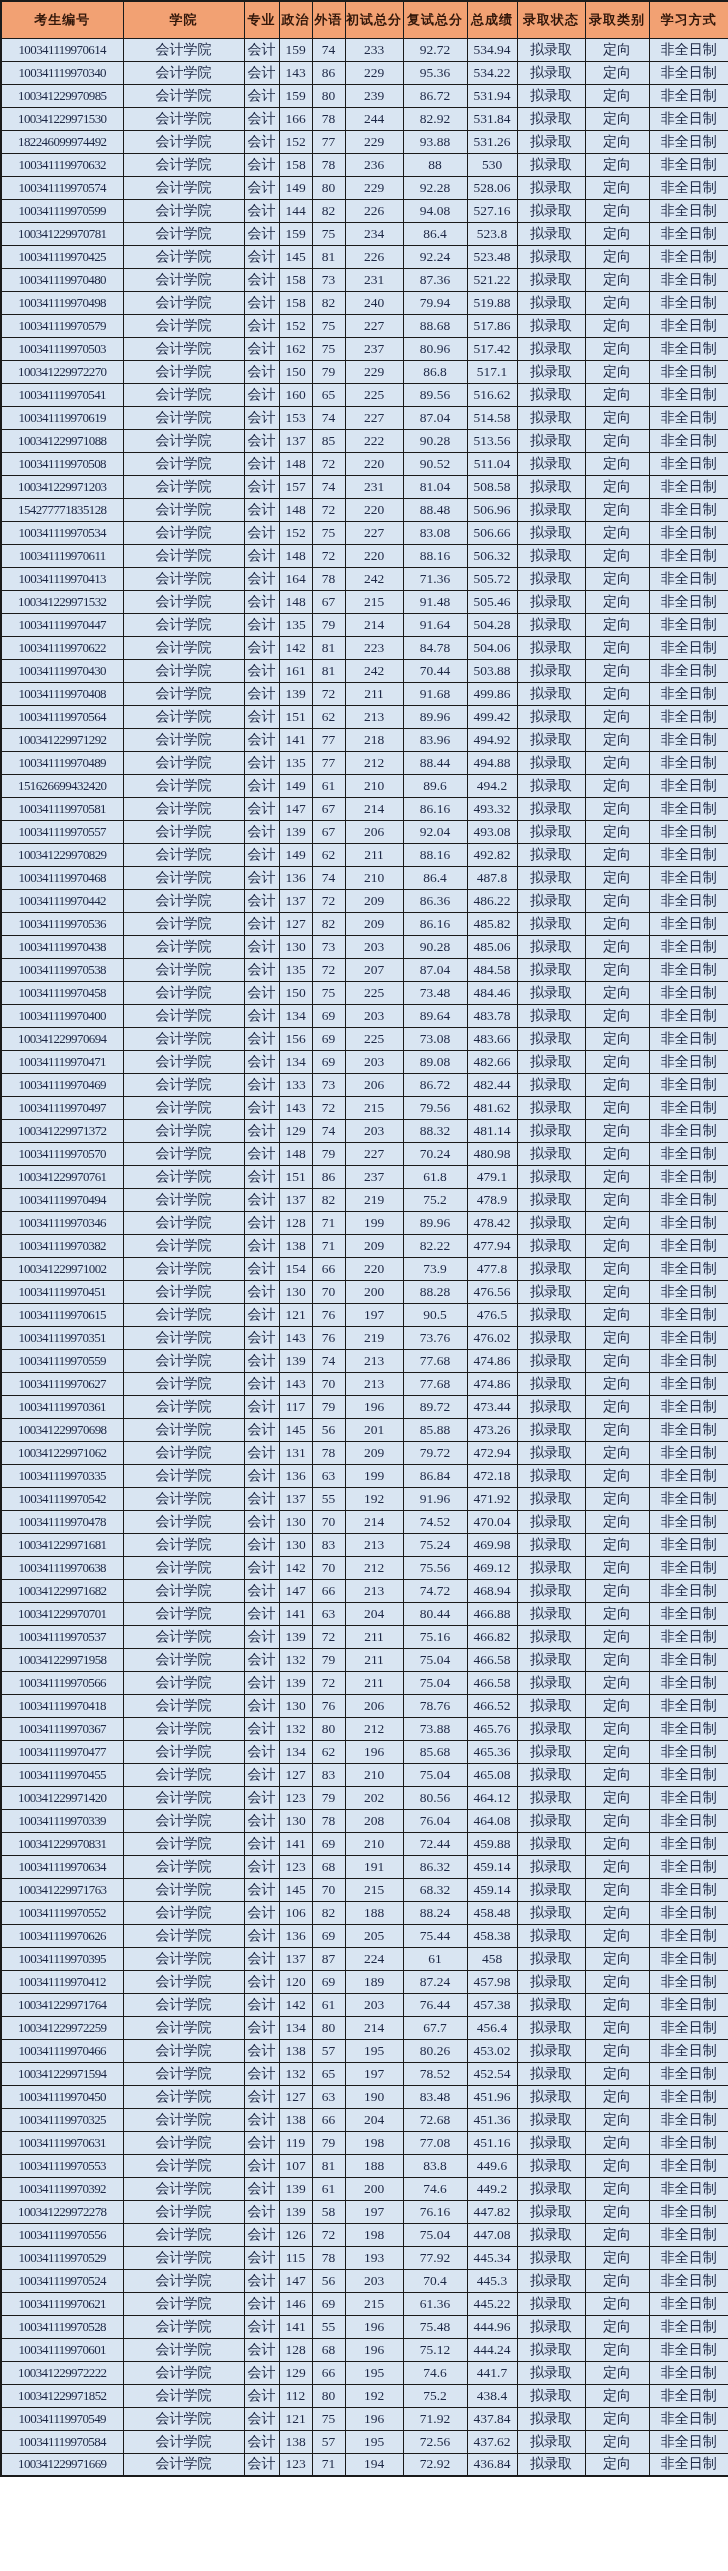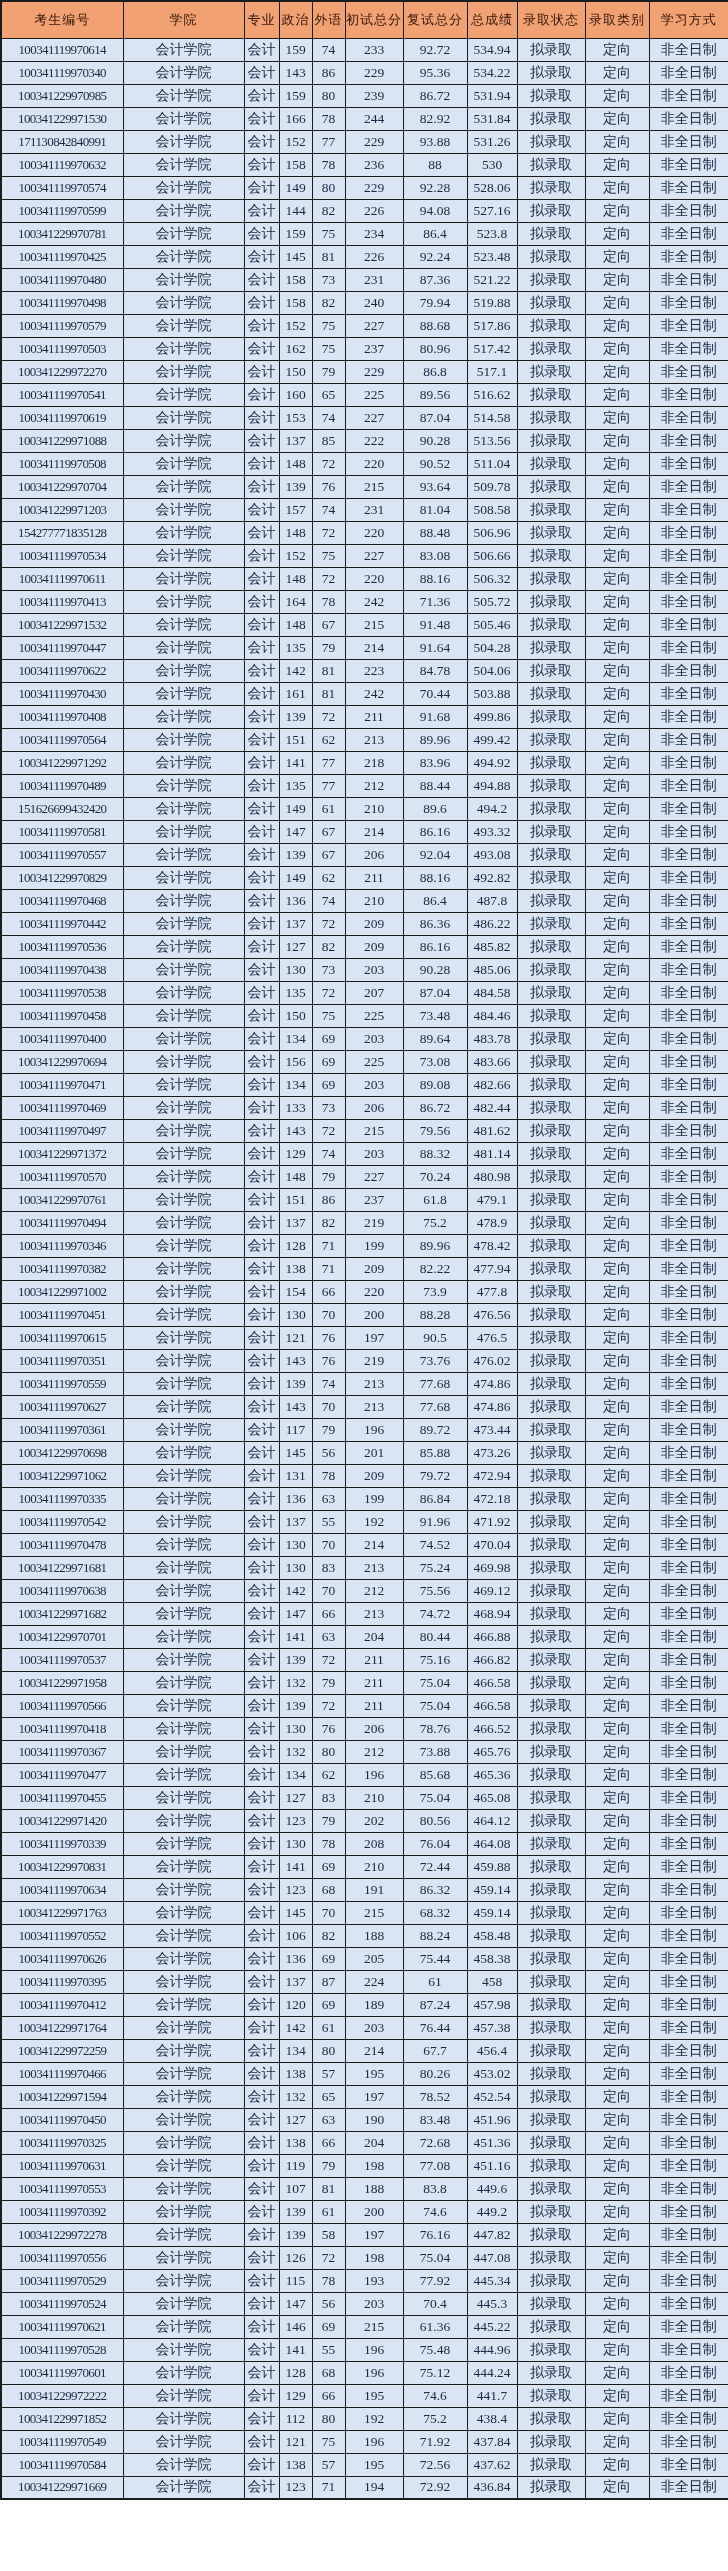--- a/index.html
+++ b/index.html
@@ -24,21 +24,21 @@
   th,td{
     border:1.5px solid var(--border);
     text-align:center;
     vertical-align:middle;
     overflow:hidden;
     white-space:nowrap;
   }
   thead th{
     background:var(--header-bg);
     color:var(--header-text);
-    font-weight:normal;
+    font-weight:bold;
     font-size:13px;
     height:37px;
     letter-spacing:1px;
     margin-top:16px;
   }
   tbody td{
     background:var(--row-bg);
     color:var(--text);
     font-size:13.5px;
     height:23px;
@@ -140,21 +140,21 @@
         <td class="c-politics">166</td>
         <td class="c-foreign">78</td>
         <td class="c-initial">244</td>
         <td class="c-retest">82.92</td>
         <td class="c-total">531.84</td>
         <td class="c-status">拟录取</td>
         <td class="c-category">定向</td>
         <td class="c-mode">非全日制</td>
       </tr>
       <tr>
-        <td class="c-id">171130842840991</td>
+        <td class="c-id">182246099974492</td>
         <td class="c-college">会计学院</td>
         <td class="c-major">会计</td>
         <td class="c-politics">152</td>
         <td class="c-foreign">77</td>
         <td class="c-initial">229</td>
         <td class="c-retest">93.88</td>
         <td class="c-total">531.26</td>
         <td class="c-status">拟录取</td>
         <td class="c-category">定向</td>
         <td class="c-mode">非全日制</td>
@@ -335,33 +335,20 @@
         <td class="c-politics">148</td>
         <td class="c-foreign">72</td>
         <td class="c-initial">220</td>
         <td class="c-retest">90.52</td>
         <td class="c-total">511.04</td>
         <td class="c-status">拟录取</td>
         <td class="c-category">定向</td>
         <td class="c-mode">非全日制</td>
       </tr>
       <tr>
-        <td class="c-id">100341229970704</td>
-        <td class="c-college">会计学院</td>
-        <td class="c-major">会计</td>
-        <td class="c-politics">139</td>
-        <td class="c-foreign">76</td>
-        <td class="c-initial">215</td>
-        <td class="c-retest">93.64</td>
-        <td class="c-total">509.78</td>
-        <td class="c-status">拟录取</td>
-        <td class="c-category">定向</td>
-        <td class="c-mode">非全日制</td>
-      </tr>
-      <tr>
         <td class="c-id">100341229971203</td>
         <td class="c-college">会计学院</td>
         <td class="c-major">会计</td>
         <td class="c-politics">157</td>
         <td class="c-foreign">74</td>
         <td class="c-initial">231</td>
         <td class="c-retest">81.04</td>
         <td class="c-total">508.58</td>
         <td class="c-status">拟录取</td>
         <td class="c-category">定向</td>

